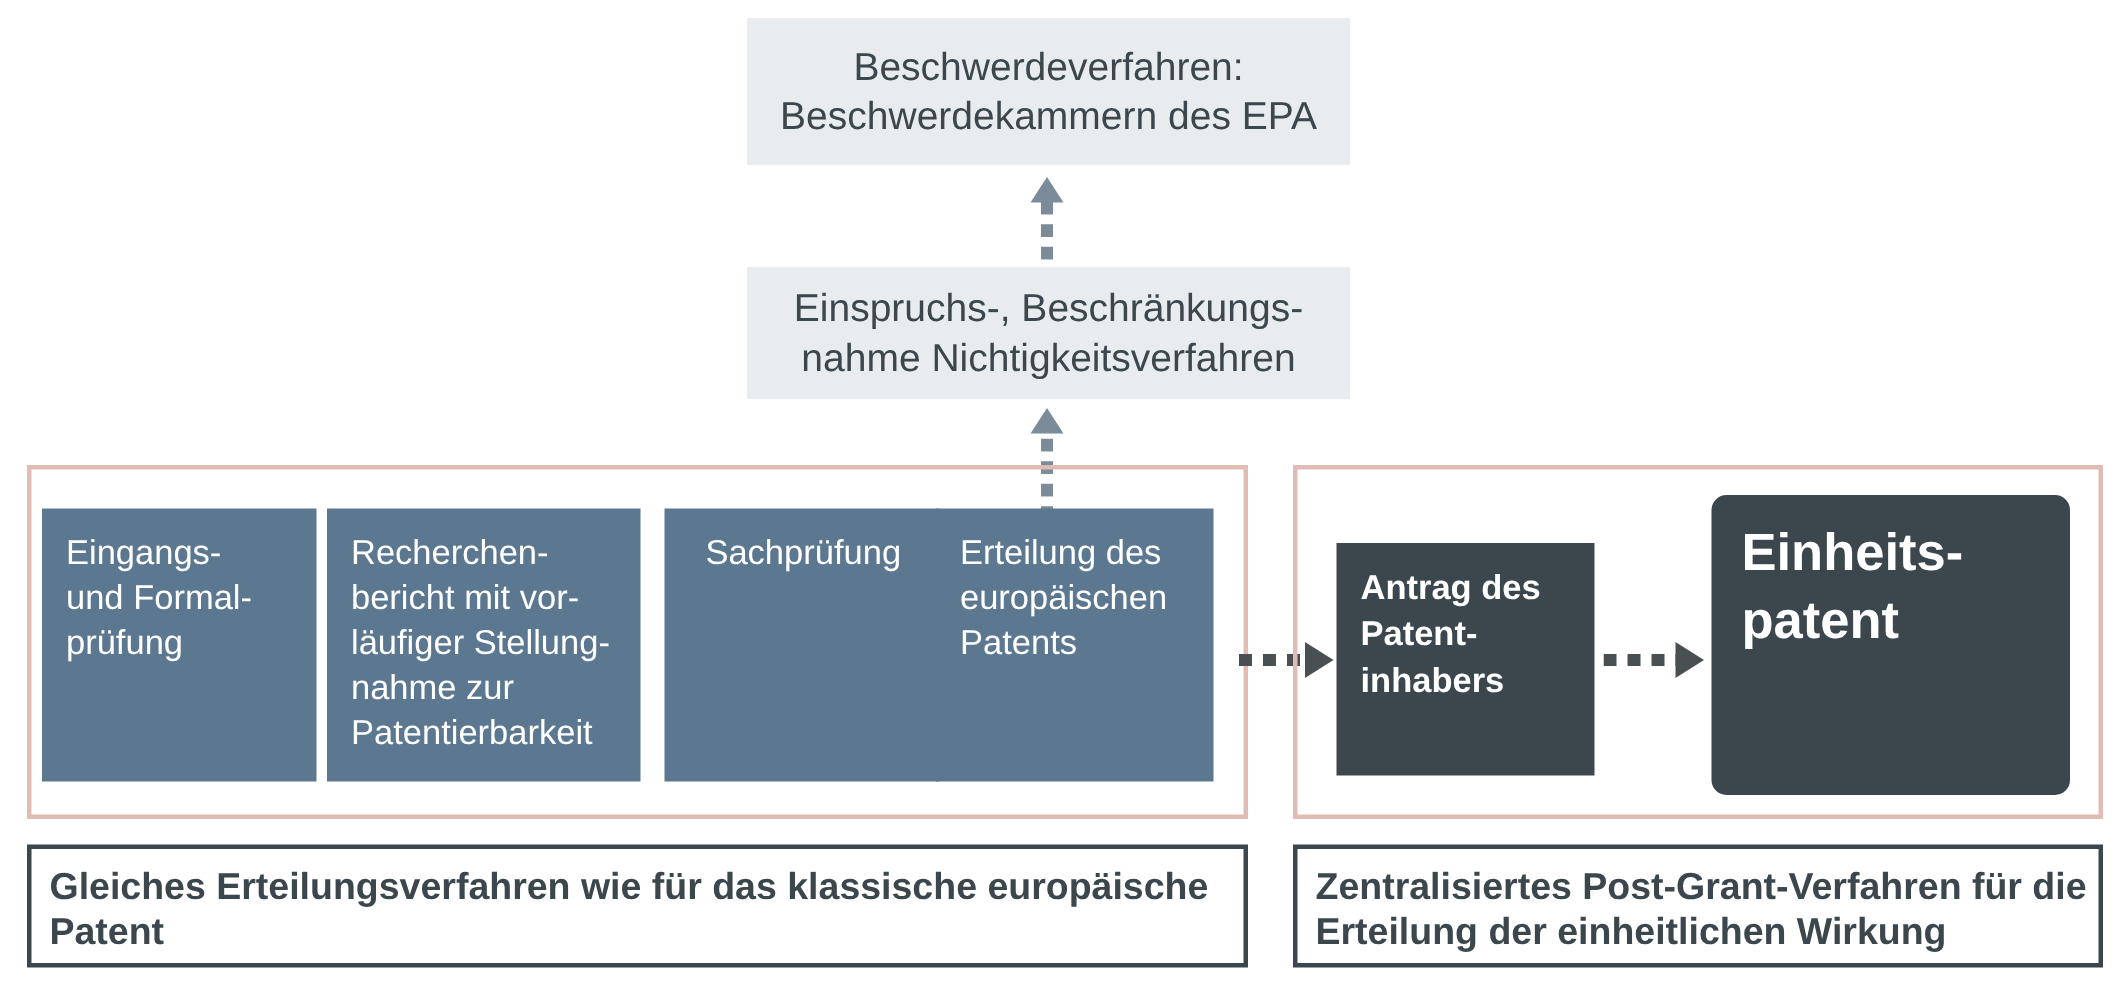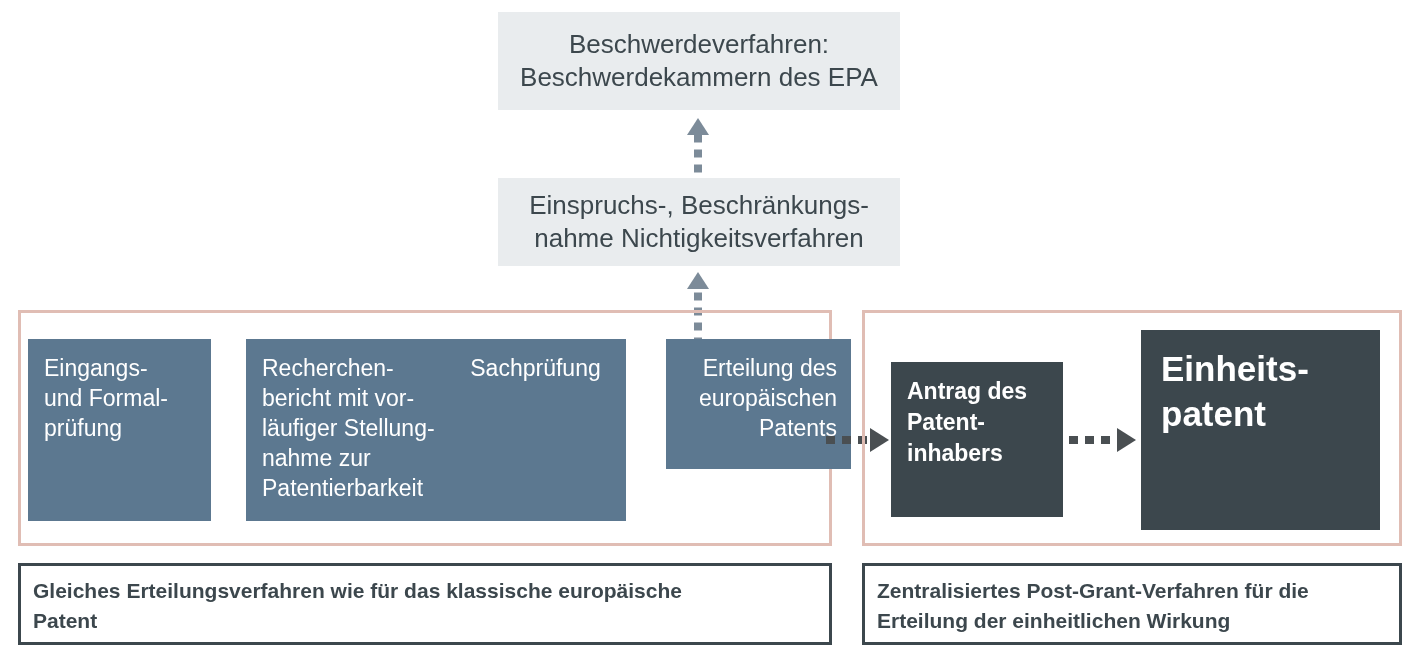--- a/index.html
+++ b/index.html
@@ -60,21 +60,21 @@
     border: 3px solid #e0bdb4;
     background: transparent;
   }
 
   
   .caption {
     border: 3px solid #3c474d;
     background: #ffffff;
     color: #3c474d;
     font-weight: bold;
-    font-size: 21px;
+    font-size: 25px;
     line-height: 30px;
     padding: 10px 0 8px 12px;
   }
   .caption .txt { white-space: pre-line; }
 
   
   .vdots {
     width: 8px;
     background-image: linear-gradient(#7c8b99 55%, rgba(0,0,0,0) 0%);
     background-position: center;
@@ -127,33 +127,33 @@
   </div>
 
   <div class="abs groupframe" style="left:18px; top:310px; width:814px; height:236px;"></div>
 
   <div class="abs bluebox" style="left:28px; top:339px; width:183px; height:182px;">
     <span class="txt">Eingangs-
 und Formal-
 prüfung</span>
   </div>
 
-  <div class="abs bluebox" style="left:218px; top:339px; width:209px; height:182px;margin-left:28px;">
+  <div class="abs bluebox" style="left:218px; top:339px; width:209px; height:182px;">
     <span class="txt">Recherchen-
 bericht mit vor-
 läufiger Stellung-
 nahme zur
 Patentierbarkeit</span>
   </div>
 
   <div class="abs bluebox" style="left:443px; top:339px; width:183px; height:182px;text-align:center;">
     <span class="txt">Sachprüfung</span>
   </div>
 
-  <div class="abs bluebox" style="left:666px; top:339px; width:185px; height:130px;text-align:right;">
+  <div class="abs bluebox" style="left:624px; top:339px; width:185px; height:182px;">
     <span class="txt">Erteilung des
 europäischen
 Patents</span>
   </div>
 
   <div class="abs" style="left:826px; top:428px; width:66px; height:24px;">
     <div class="abs hdots" style="left:0px; top:8px; width:48px;"></div>
     <div class="abs harrow" style="left:44px; top:0px;"></div>
   </div>
 
@@ -163,21 +163,21 @@
     <span class="txt">Antrag des
 Patent-
 inhabers</span>
   </div>
 
   <div class="abs" style="left:1069px; top:428px; width:72px; height:24px;">
     <div class="abs hdots" style="left:0px; top:8px; width:52px;"></div>
     <div class="abs harrow" style="left:48px; top:0px;"></div>
   </div>
 
-  <div class="abs darkbox big" style="left:1141px; top:330px; width:239px; height:200px;">
+  <div class="abs darkbox big" style="left:1141px; top:330px; width:239px; height:200px;border-radius:10px;">
     <span class="txt">Einheits-
 patent</span>
   </div>
 
   <div class="abs caption" style="left:18px; top:563px; width:814px; height:82px;">
     <span class="txt">Gleiches Erteilungsverfahren wie für das klassische europäische
 Patent</span>
   </div>
 
   <div class="abs caption" style="left:862px; top:563px; width:540px; height:82px;">

